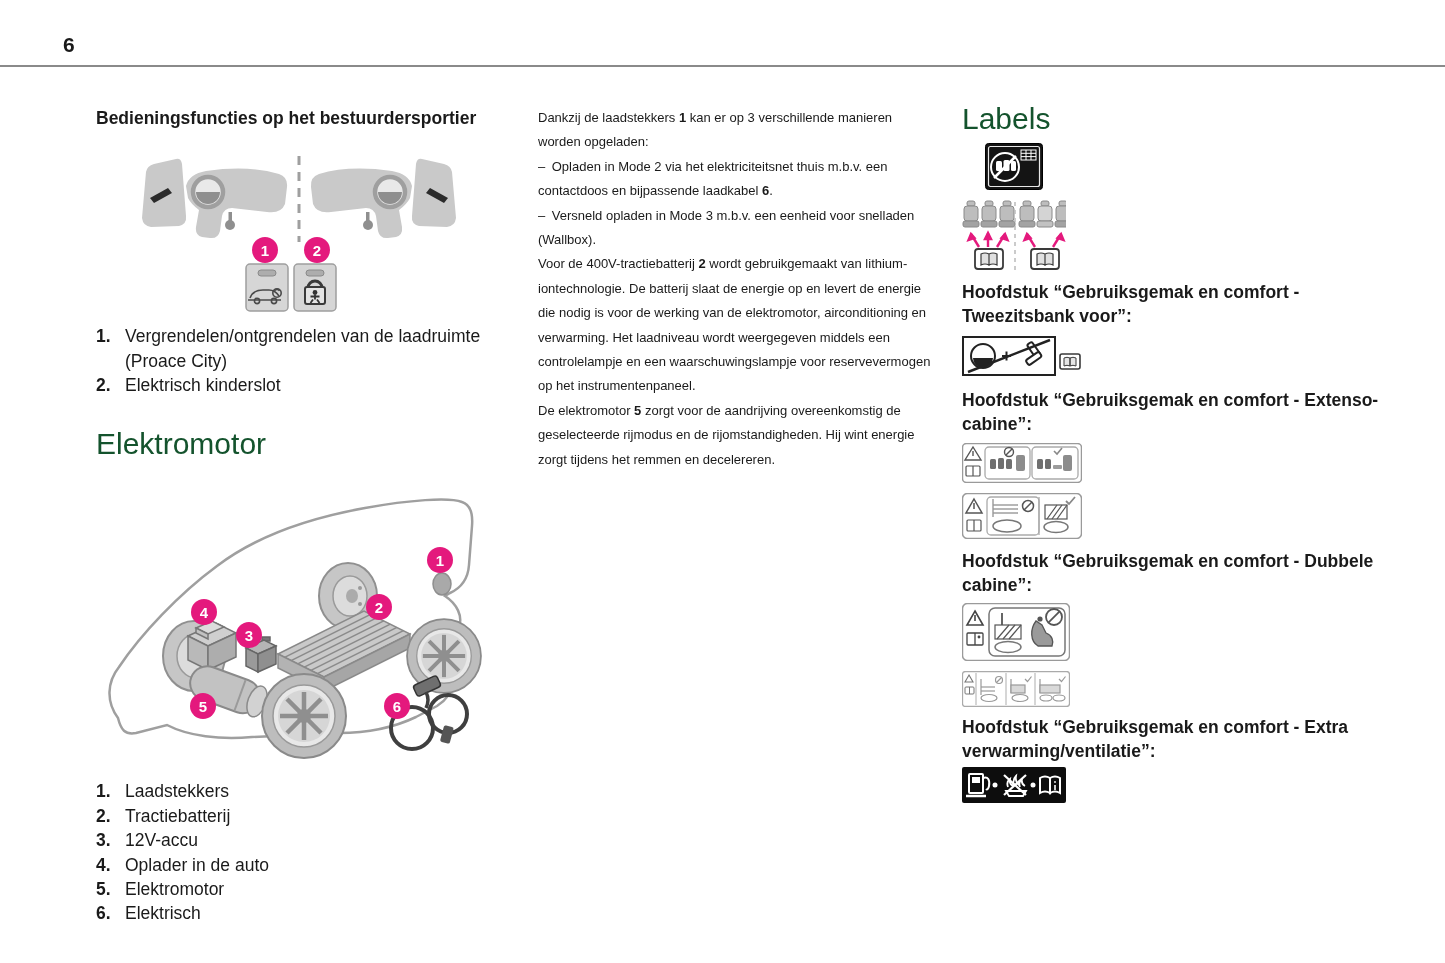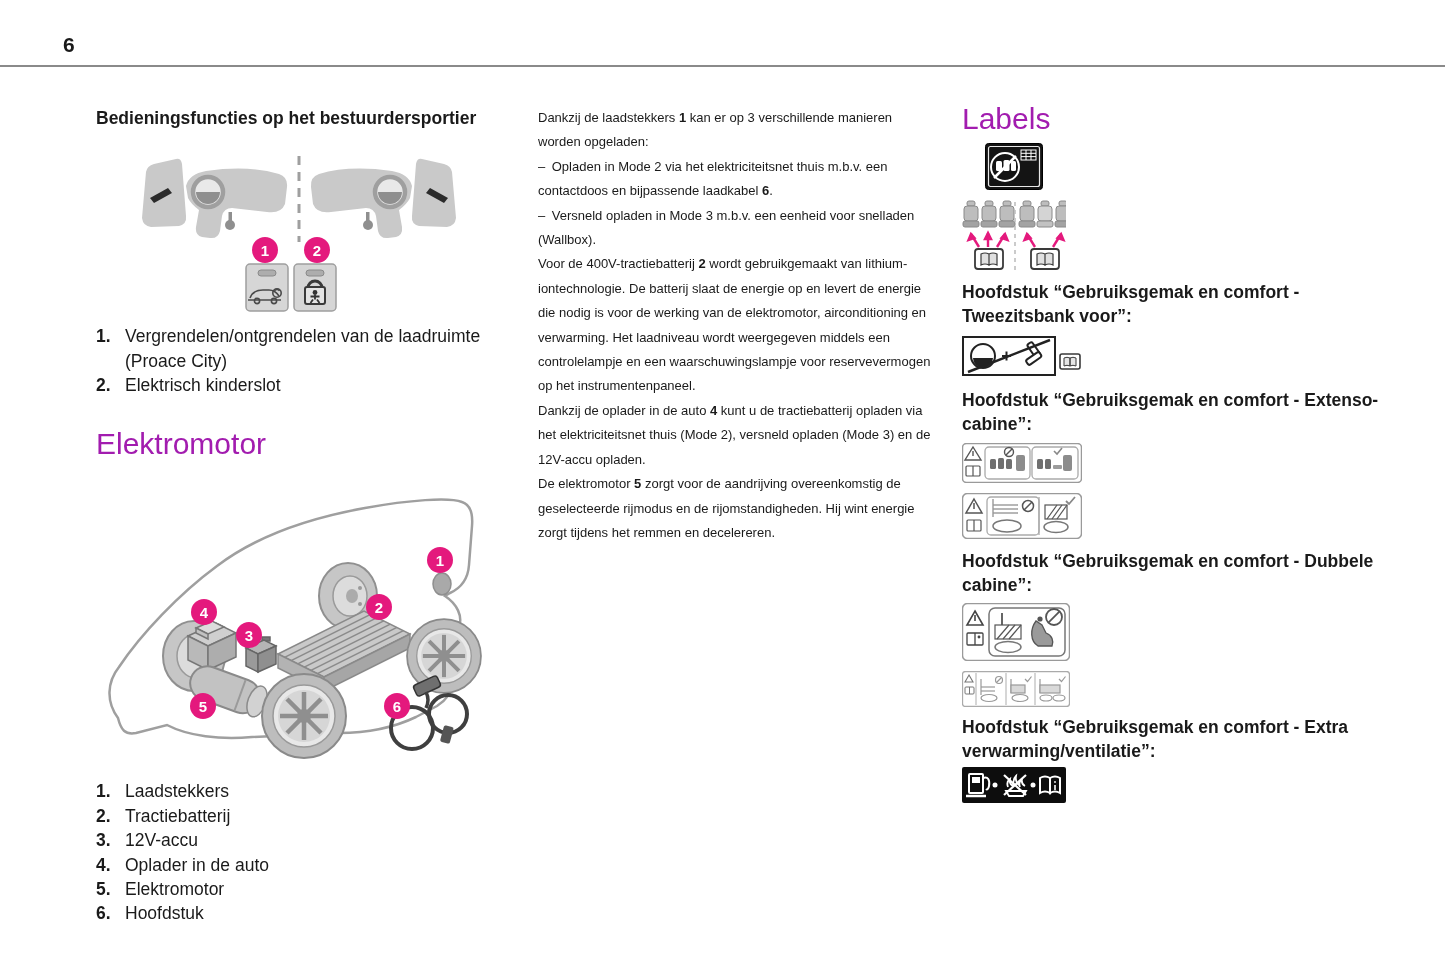--- a/index.html
+++ b/index.html
@@ -5,21 +5,21 @@
   html,body{margin:0;padding:0;background:#ffffff;}
   body{font-family:"Liberation Sans", sans-serif;color:#1a1a1a;}
   #page{position:relative;width:1445px;height:963px;background:#fff;overflow:hidden;}
   .pagenum{position:absolute;left:63px;top:33px;font-size:21px;font-weight:bold;}
   .headrule{position:absolute;left:0;top:65px;width:1445px;height:2px;background:#8a8a8a;}
   .col{position:absolute;top:106px;}
   #col-left{left:96px;width:415px;}
   #col-mid{left:538px;width:398px;}
   #col-right{left:962px;width:430px;}
   .bold-heading{font-size:17.5px;font-weight:bold;line-height:1.38;margin:0;}
-  .section-heading{font-size:30px;font-weight:400;color:#a21caf;margin:0;line-height:1.1;}
+  .section-heading{font-size:30px;font-weight:400;color:#14532d;margin:0;line-height:1.1;}
   .body-text p{margin:0;font-size:13px;line-height:24.4px;}
   b{font-weight:bold;}
   .list{margin-top:8px;}
   .li{display:flex;font-size:17.5px;line-height:24.4px;}
   .li .num{font-weight:bold;width:29px;flex:0 0 29px;}
   .li .txt{flex:1;}
   .fig-doors{margin:16px 0 0 38px;display:block;}
   .fig-car{margin:16px 0 0 0;display:block;}
   .rh{margin:0;}
   .icon-block{display:block;}
@@ -227,31 +227,30 @@
       <div class="li">
           <span class="num">4.</span>
           <span class="txt">Oplader in de auto</span>
         </div>
       <div class="li">
           <span class="num">5.</span>
           <span class="txt">Elektromotor</span>
         </div>
       <div class="li">
           <span class="num">6.</span>
-          <span class="txt">Hoofdstuk</span>
+          <span class="txt">Elektrisch</span>
         </div>
     </div>
   </div>
 
   <div id="col-mid" class="col body-text">
     <p><span>Dankzij de laadstekkers </span><b>1</b><span> kan er op 3 verschillende manieren worden opgeladen:</span></p>
     <p><span>– Opladen in Mode 2 via het elektriciteitsnet thuis m.b.v. een contactdoos en bijpassende laadkabel </span><b>6</b><span>.</span></p>
     <p><span>– Versneld opladen in Mode 3 m.b.v. een eenheid voor snelladen (Wallbox).</span></p>
     <p><span>Voor de 400V-tractiebatterij </span><b>2</b><span> wordt gebruikgemaakt van lithium-iontechnologie. De batterij slaat de energie op en levert de energie die nodig is voor de werking van de elektromotor, airconditioning en verwarming. Het laadniveau wordt weergegeven middels een controlelampje en een waarschuwingslampje voor reservevermogen op het instrumentenpaneel.</span></p>
-    <p><span>Dankzij de oplader in de auto </span><b>4</b><span> kunt u de tractiebatterij opladen via het elektriciteitsnet thuis (Mode 2), versneld opladen (Mode 3) en de 12V-accu opladen.</span></p>
     <p><span>De elektromotor </span><b>5</b><span> zorgt voor de aandrijving overeenkomstig de geselecteerde rijmodus en de rijomstandigheden. Hij wint energie zorgt tijdens het remmen en decelereren.</span></p>
   </div>
 
   <div id="col-right" class="col">
     <h1 class="section-heading" style="margin-top:-4px;">Labels</h1>
 
 
     <svg class="icon-block mt8 ml23" width="58" height="47" viewBox="0 0 58 47">
       <rect x="0.5" y="0.5" width="57" height="46" rx="3" fill="#141414" stroke="#000"></rect>
       <rect x="3.5" y="3.5" width="51" height="40" rx="2" fill="none" stroke="#e8e8e8" stroke-width="1.2"></rect>

